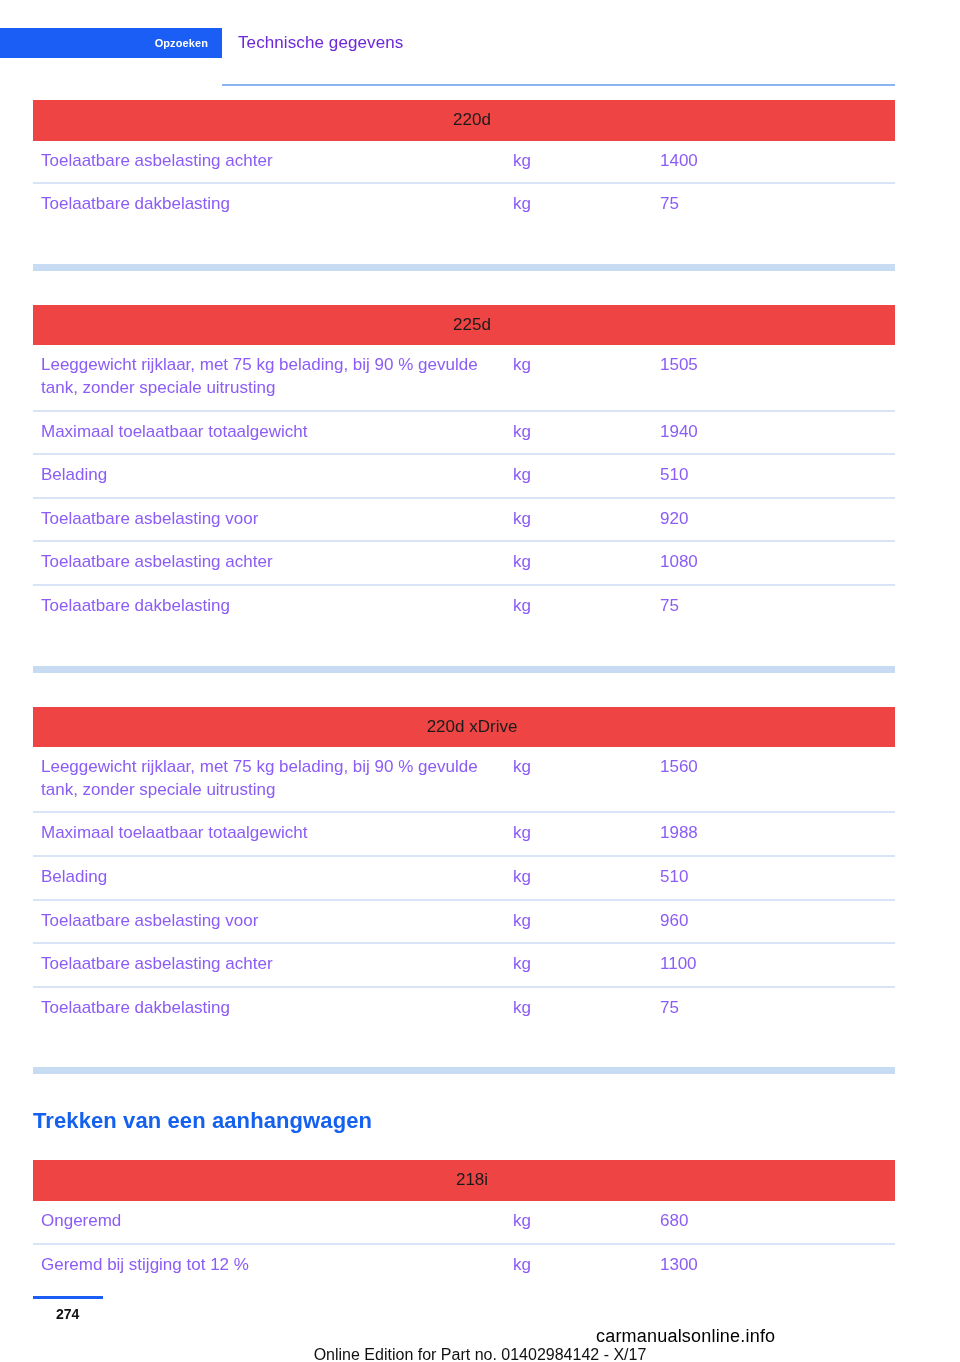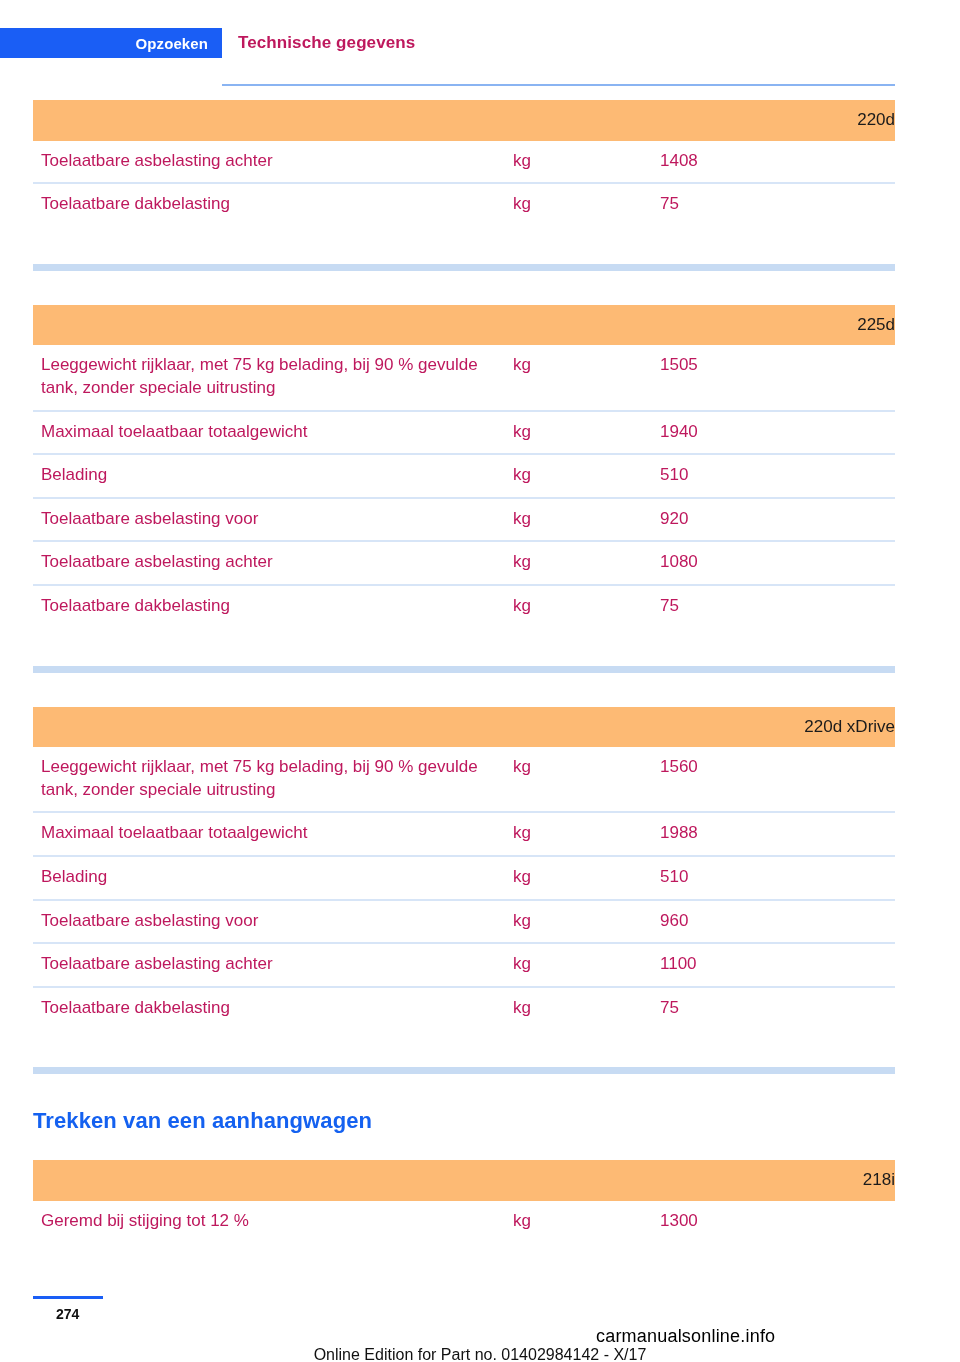--- a/index.html
+++ b/index.html
@@ -25,39 +25,39 @@
     height: 32px;
   }
   .tab-active {
     position: absolute;
     left: 0;
     top: 0;
     width: 222px;
     height: 30px;
     background: #1a5ef5;
     color: #ffffff;
-    font-size: 15px;
+    font-size: 11px;
     font-weight: bold;
     display: flex;
     align-items: center;
     justify-content: flex-end;
     padding-right: 14px;
     box-sizing: border-box;
     letter-spacing: 0.1px;
   }
   .tab-inactive {
     position: absolute;
     left: 238px;
     top: 0;
     height: 30px;
     display: flex;
     align-items: center;
-    color: #be185d;
+    color: #6d28d9;
     font-size: 17px;
-    font-weight: bold;
+    font-weight: normal;
     letter-spacing: 0.1px;
   }
   .header-rule {
     position: absolute;
     left: 222px;
     top: 56px;
     width: 673px;
     height: 2px;
     background: #8ab4f2;
   }
@@ -77,31 +77,31 @@
     margin-bottom: 38px;
     table-layout: fixed;
   }
   .spec-table.last { margin-bottom: 0; }
 
   .spec-table col.c-label { width: 480px; }
   .spec-table col.c-unit  { width: 147px; }
   .spec-table col.c-value { width: 235px; }
 
   .spec-table thead th {
-    background: #fdba74;
-    text-align: right;
+    background: #ef4444;
+    text-align: center;
     font-weight: normal;
     font-size: 17px;
     color: #1b1b1b;
     padding: 10px 0 11px 16px;
     line-height: 1.15;
   }
   .spec-table tbody td {
     font-size: 17px;
-    color: #be185d;
+    color: #8b5cf6;
     padding: 9px 0 10px 8px;
     vertical-align: top;
     line-height: 1.33;
     border-bottom: 2px solid #d7e5f7;
   }
   .spec-table tbody tr:last-child td {
     border-bottom: none;
   }
   .spec-table td.unit  { padding-left: 0; }
   .spec-table td.value { padding-left: 0; }
@@ -192,21 +192,21 @@
         </colgroup>
       <thead>
         <tr>
           <th colspan="3">220d</th>
         </tr>
       </thead>
       <tbody>
         <tr>
           <td>Toelaatbare asbelasting achter</td>
           <td class="unit">kg</td>
-          <td class="value">1408</td>
+          <td class="value">1400</td>
         </tr>
         <tr>
           <td>Toelaatbare dakbelasting</td>
           <td class="unit">kg</td>
           <td class="value">75</td>
         </tr>
       </tbody>
     </table>
     <div class="table-footer-bar"></div>
   </div>
@@ -316,20 +316,25 @@
           <col class="c-unit">
           <col class="c-value">
         </colgroup>
       <thead>
         <tr>
           <th colspan="3">218i</th>
         </tr>
       </thead>
       <tbody>
         <tr>
+          <td>Ongeremd</td>
+          <td class="unit">kg</td>
+          <td class="value">680</td>
+        </tr>
+        <tr>
           <td>Geremd bij stijging tot 12 %</td>
           <td class="unit">kg</td>
           <td class="value">1300</td>
         </tr>
       </tbody>
     </table>
 
   </div>
 
 </div>

